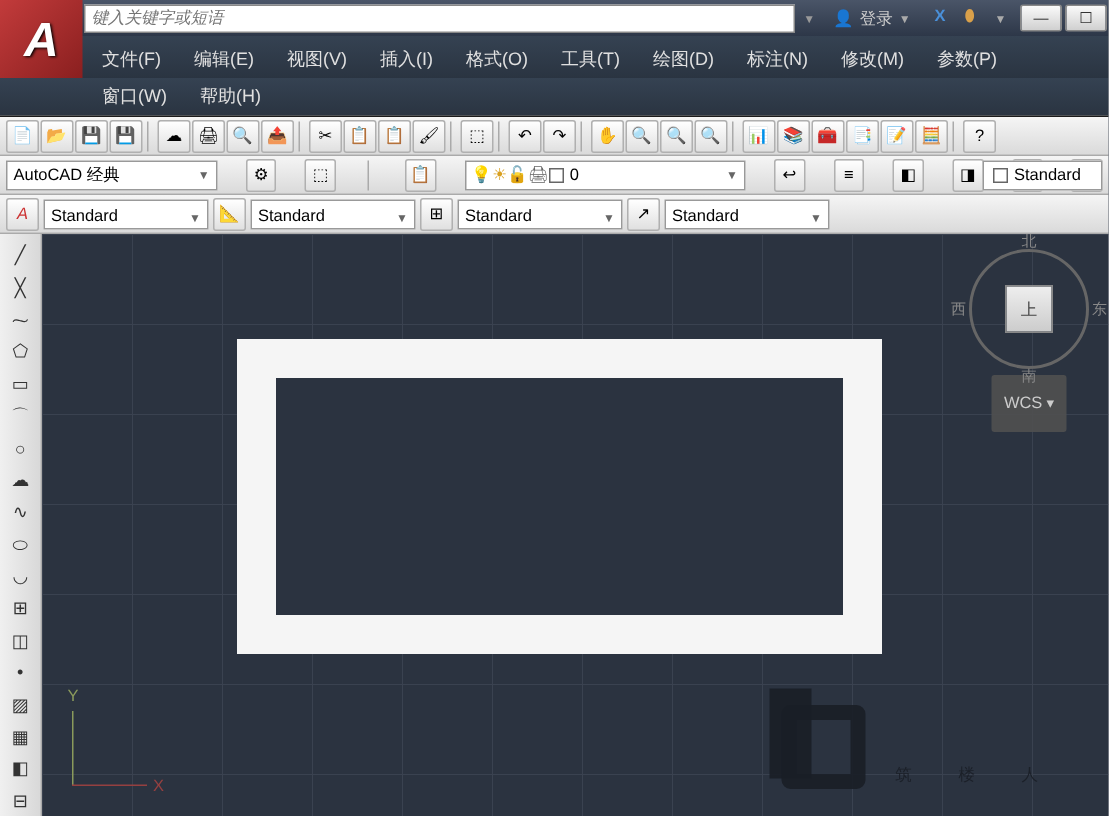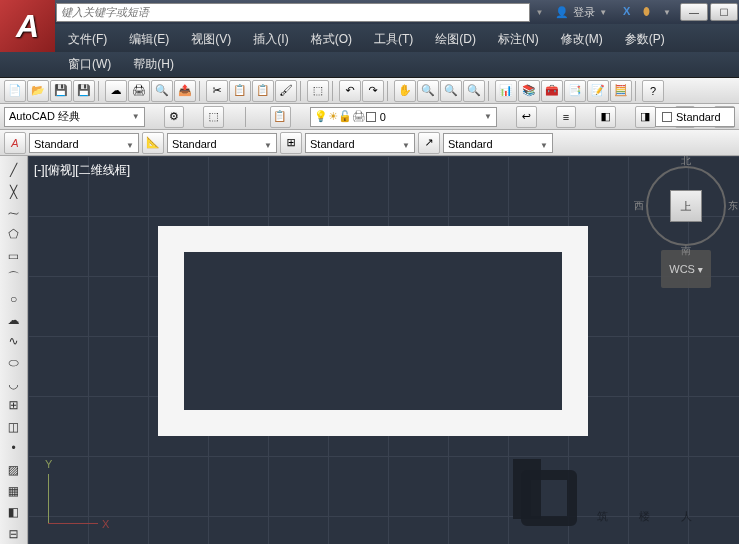--- a/index.html
+++ b/index.html
@@ -213,21 +213,20 @@
     <div class="lt-btn">◡</div>
     <div class="lt-btn">⊞</div>
     <div class="lt-btn">◫</div>
     <div class="lt-btn">•</div>
     <div class="lt-btn">▨</div>
     <div class="lt-btn">▦</div>
     <div class="lt-btn">◧</div>
     <div class="lt-btn">⊟</div>
   </div>
   <div class="canvas">
-    <div class="viewport-label">[-][俯视][二维线框]</div>
     <div class="rect-outer"></div>
     <div class="rect-inner"></div>
     <div class="ucs">
       <div class="ucs-y"></div>
       <div class="ucs-x"></div>
       <div class="ucs-yl">Y</div>
       <div class="ucs-xl">X</div>
     </div>
     <div class="viewcube-area">
       <div class="compass">

